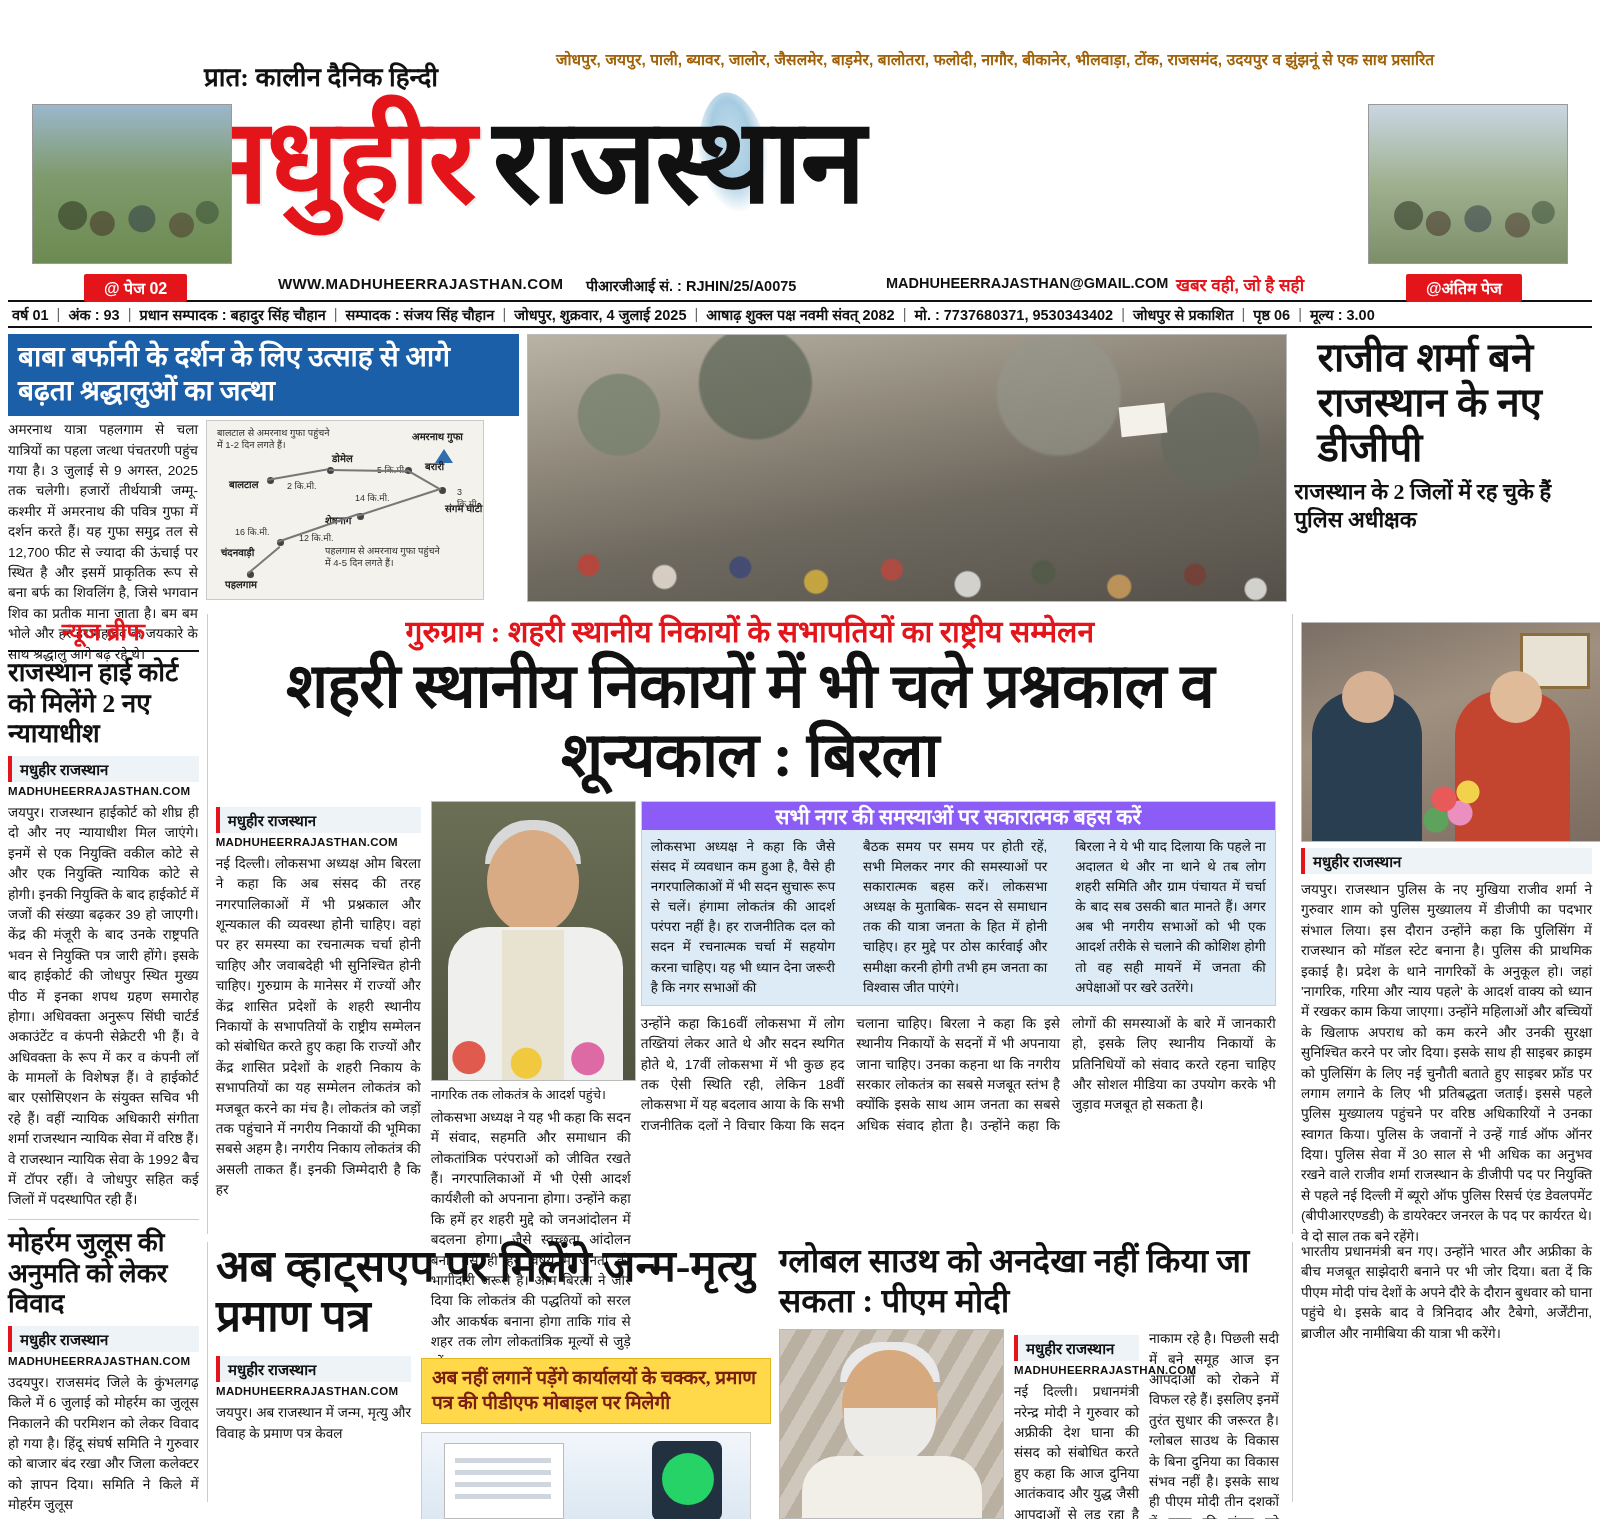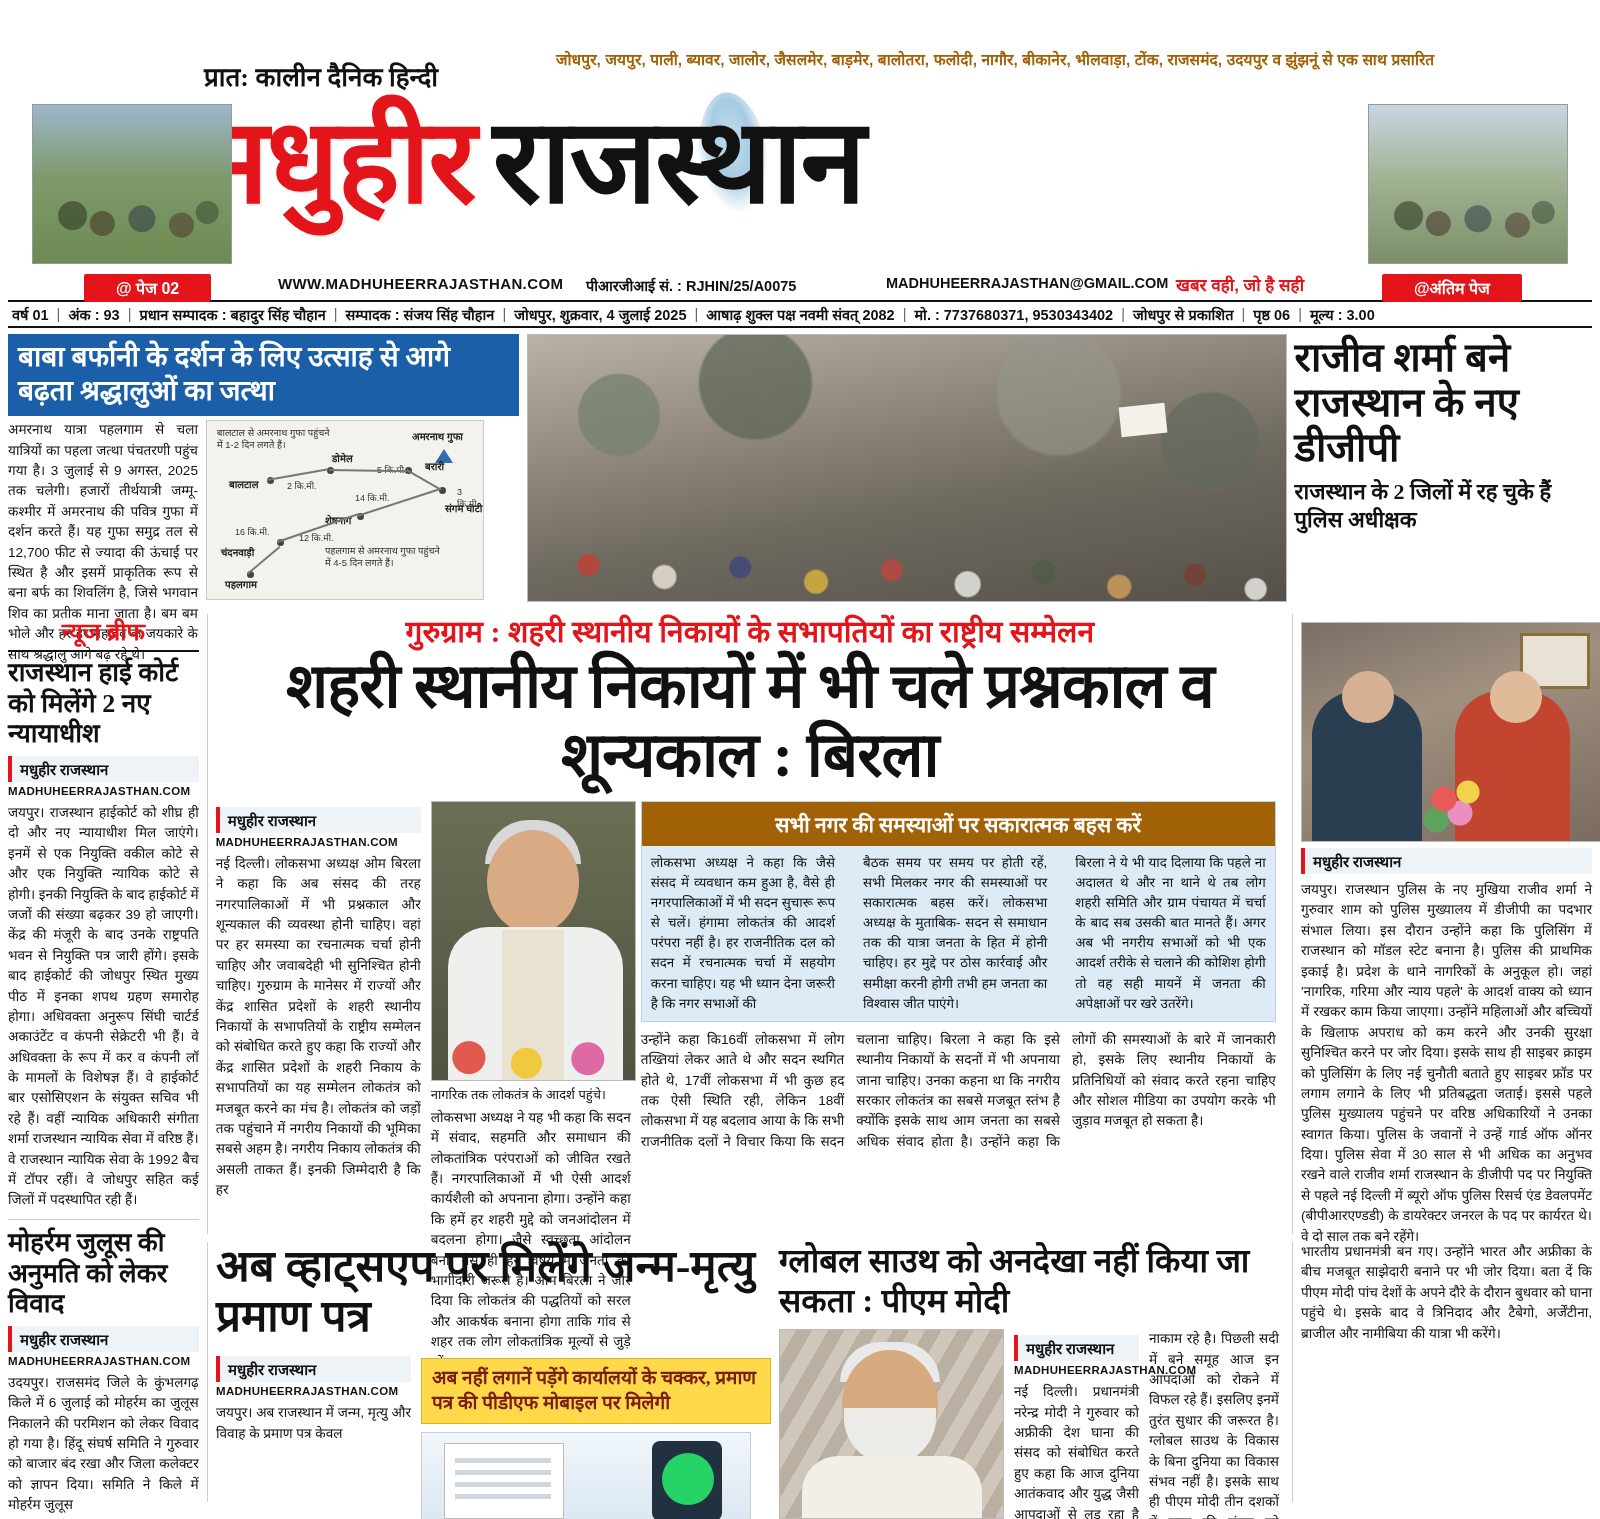--- a/index.html
+++ b/index.html
@@ -56,21 +56,21 @@
     content:""; position:absolute; inset:0;
     background:
       radial-gradient(circle at 20% 70%, rgba(40,50,30,.55) 0 14px, transparent 15px),
       radial-gradient(circle at 35% 75%, rgba(60,40,30,.5) 0 12px, transparent 13px),
       radial-gradient(circle at 55% 72%, rgba(30,40,60,.45) 0 13px, transparent 14px),
       radial-gradient(circle at 75% 76%, rgba(70,50,40,.5) 0 12px, transparent 13px),
       radial-gradient(circle at 88% 68%, rgba(40,60,40,.45) 0 11px, transparent 12px);
   }
   .page-tag {
     position:absolute; background:#e3151b; color:#fff; font-size:16px; font-weight:bold;
-    padding:3px 32px; border-radius:2px;
+    padding:3px 20px; border-radius:2px;
   }
   .page-tag.left { left:76px; top:274px; }
   .page-tag.right { right:70px; top:274px; }
   .mh-url {
     position:absolute; left:270px; top:275px; font-size:15px; font-weight:bold; letter-spacing:.4px;
   }
   .mh-prgi { position:absolute; left:578px; top:275px; font-size:14.5px; font-weight:bold; }
   .mh-mail { position:absolute; left:878px; top:275px; font-size:14.5px; font-weight:bold; }
   .mh-slogan { position:absolute; left:1168px; top:273px; font-size:17px; font-weight:bold; color:#e3151b;text-align:center; }
 
@@ -135,21 +135,21 @@
       radial-gradient(circle at 58% 86%, rgba(230,230,225,.85) 0 12px, transparent 14px),
       radial-gradient(circle at 68% 76%, rgba(80,90,70,.8) 0 11px, transparent 13px),
       radial-gradient(circle at 78% 88%, rgba(210,160,90,.8) 0 11px, transparent 13px),
       radial-gradient(circle at 88% 78%, rgba(120,60,50,.8) 0 10px, transparent 12px),
       radial-gradient(circle at 96% 90%, rgba(240,240,235,.8) 0 10px, transparent 12px);
   }
   .lead-flag{ position:absolute; right:120px; top:70px; width:46px; height:30px; background:#f3f1ea; transform:rotate(-6deg); }
 
   .right-head {
     font-family:"Liberation Serif", serif; font-size:40px; font-weight:bold;
-    line-height:1.12; color:#111; margin-top:2px;
+    line-height:1.12; color:#111; margin-top:2px;margin-left:23px;
   }
   .right-sub {
     font-family:"Liberation Serif", serif; font-size:22px; font-weight:bold;
     line-height:1.25; margin-top:8px;
   }
   .dgp-photo {
     width:300px; height:220px; margin-top:8px; border:1px solid #bbb; position:relative; overflow:hidden;
     background:linear-gradient(160deg,#7a6f66 0%, #a0907f 40%, #7b6b60 100%);
   }
   .dgp-photo .p1{ position:absolute; left:10px; bottom:0; width:110px; height:150px; background:#2a3e52; border-radius:45px 45px 0 0;}
@@ -197,22 +197,22 @@
   .birla-photo .head { position:absolute; left:55px; top:28px; width:92px; height:104px; border-radius:48px/54px; background:#d9ab85; }
   .birla-photo .hair { position:absolute; left:53px; top:18px; width:96px; height:44px; border-radius:48px 48px 0 0; background:#d8d8d8; }
   .birla-photo .body { position:absolute; left:16px; top:125px; width:175px; height:160px; background:#efefee; border-radius:40px 40px 0 0; }
   .birla-photo .scarf { position:absolute; left:70px; top:128px; width:62px; height:150px; background:#e8e2d0; }
   .birla-photo .flowers { position:absolute; left:0; bottom:0; width:205px; height:56px;
      background:radial-gradient(circle at 18% 60%, #e05a4e 0 16px, transparent 17px),
                 radial-gradient(circle at 46% 70%, #f0c93f 0 15px, transparent 16px),
                 radial-gradient(circle at 76% 62%, #de6aa5 0 16px, transparent 17px);}
   .quote-box { background:#dcebf5; border:1px solid #b9d3e6; }
   .quote-head {
-    background:#a16207; color:#fff; font-family:"Liberation Serif", serif; font-weight:bold;
-    font-size:21px; text-align:center; padding:8px 6px;
+    background:#8b5cf6; color:#fff; font-family:"Liberation Serif", serif; font-weight:bold;
+    font-size:21px; text-align:center; padding:0 6px;
   }
   .quote-body { padding:7px 9px; font-size:13.4px; line-height:1.5; text-align:justify; }
 
   
   .row3 { display:flex; gap:8px; margin-top:8px; height:260px; }
   .col-left-3 { width:200px; border-right:1px solid #ccc; padding-right:8px; }
   .col-wa { width:555px; }
   .col-modi { width:505px; }
   .col-right-3 { width:300px; border-left:1px solid #ccc; padding-left:8px; }
   .wa-head { font-family:"Liberation Serif", serif; font-size:44px; font-weight:bold; line-height:1.14; }

